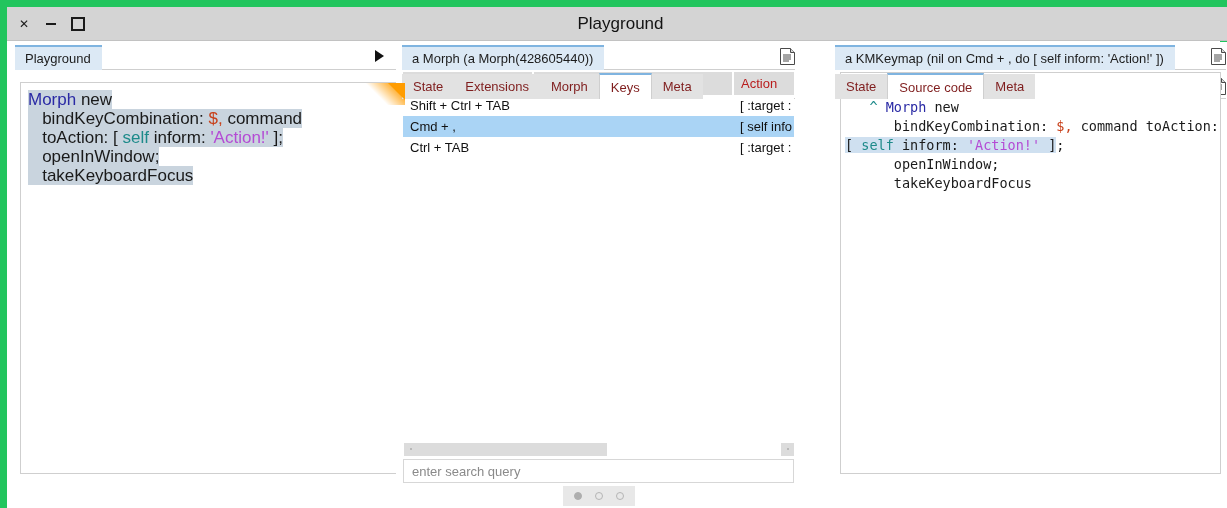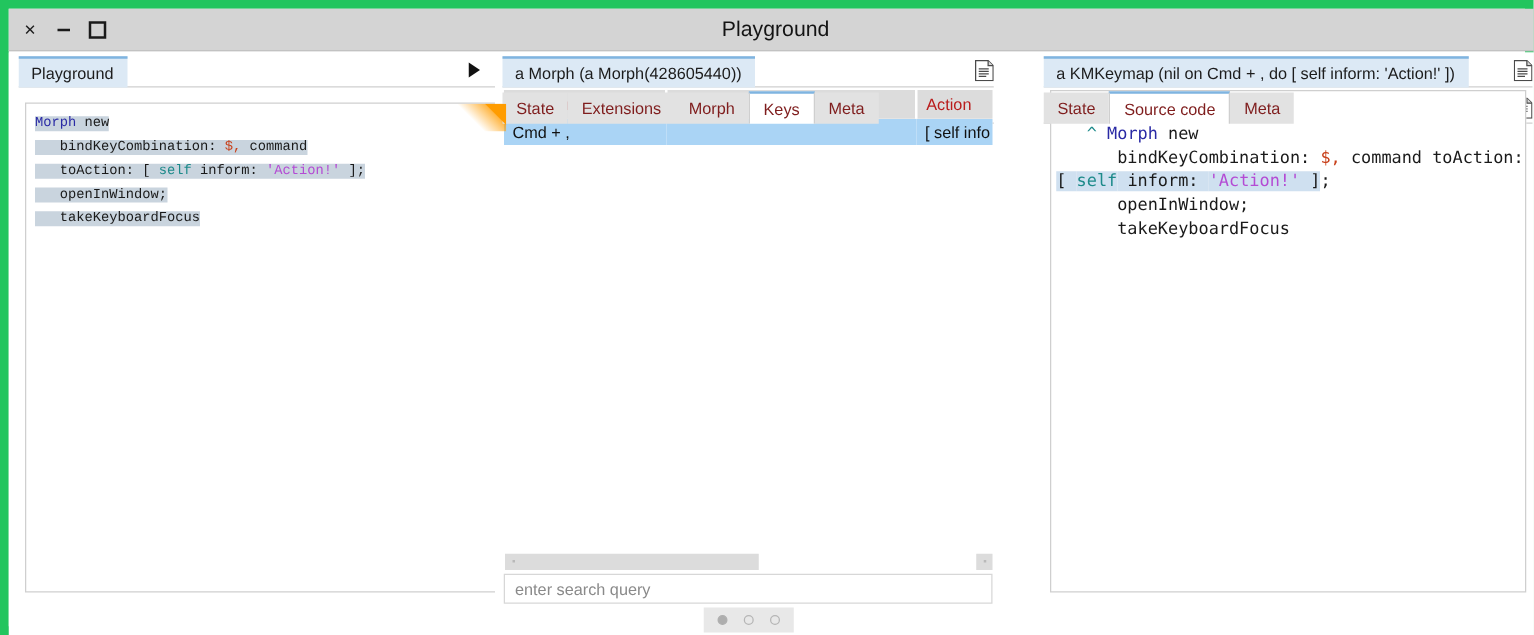--- a/index.html
+++ b/index.html
@@ -141,22 +141,22 @@
     z-index: 3;
   }
   .code-corner-fade {
     position: absolute; right: 0; top: 0; width: 42px; height: 22px;
     background: linear-gradient(225deg, #ff9c00 14%, rgba(255,190,90,0.0) 62%);
     z-index: 2; pointer-events: none;
   }
   pre.code {
     position: relative;
     margin: 7px 0 0 7px;
-    font-family: Liberation Mono, monospace;
-    font-size: 11px;
+    font-family: Liberation Sans, sans-serif;
+    font-size: 17px;
     line-height: 19px;
     color: #1a1a1a;
     white-space: pre;
     z-index: 4;
   }
   .sel { background: #c9d4de; }
   .k-class   { color: #2a2aa5; }
   .k-special { color: #1d8a8a; }
   .k-str     { color: #b44bd4; }
   .k-num     { color: #c8401a; }
@@ -309,24 +309,34 @@
       <div class="table-wrap">
         <table class="kt">
           <thead>
               <tr id="kt-head">
                 <th class="col-shortcut">Shortcut</th>
                 <th class="col-desc">Description</th>
                 <th class="col-action">Action</th>
               </tr>
             </thead>
           <tbody id="kt-body">
+              <tr class="">
+                <td class="col-shortcut">Shift + Ctrl + TAB</td>
+                <td class="col-desc"></td>
+                <td class="col-action">[ :target :</td>
+              </tr>
               <tr class="row-sel">
                 <td class="col-shortcut">Cmd + ,</td>
                 <td class="col-desc"></td>
                 <td class="col-action">[ self info</td>
+              </tr>
+              <tr class="">
+                <td class="col-shortcut">Ctrl + TAB</td>
+                <td class="col-desc"></td>
+                <td class="col-action">[ :target :</td>
               </tr>
             </tbody>
         </table>
       </div>
 
       <div class="hscroll">
         <div class="thumb">
             <div class="dot" style="left:6px"></div>
           </div>
         <div class="endcap">

